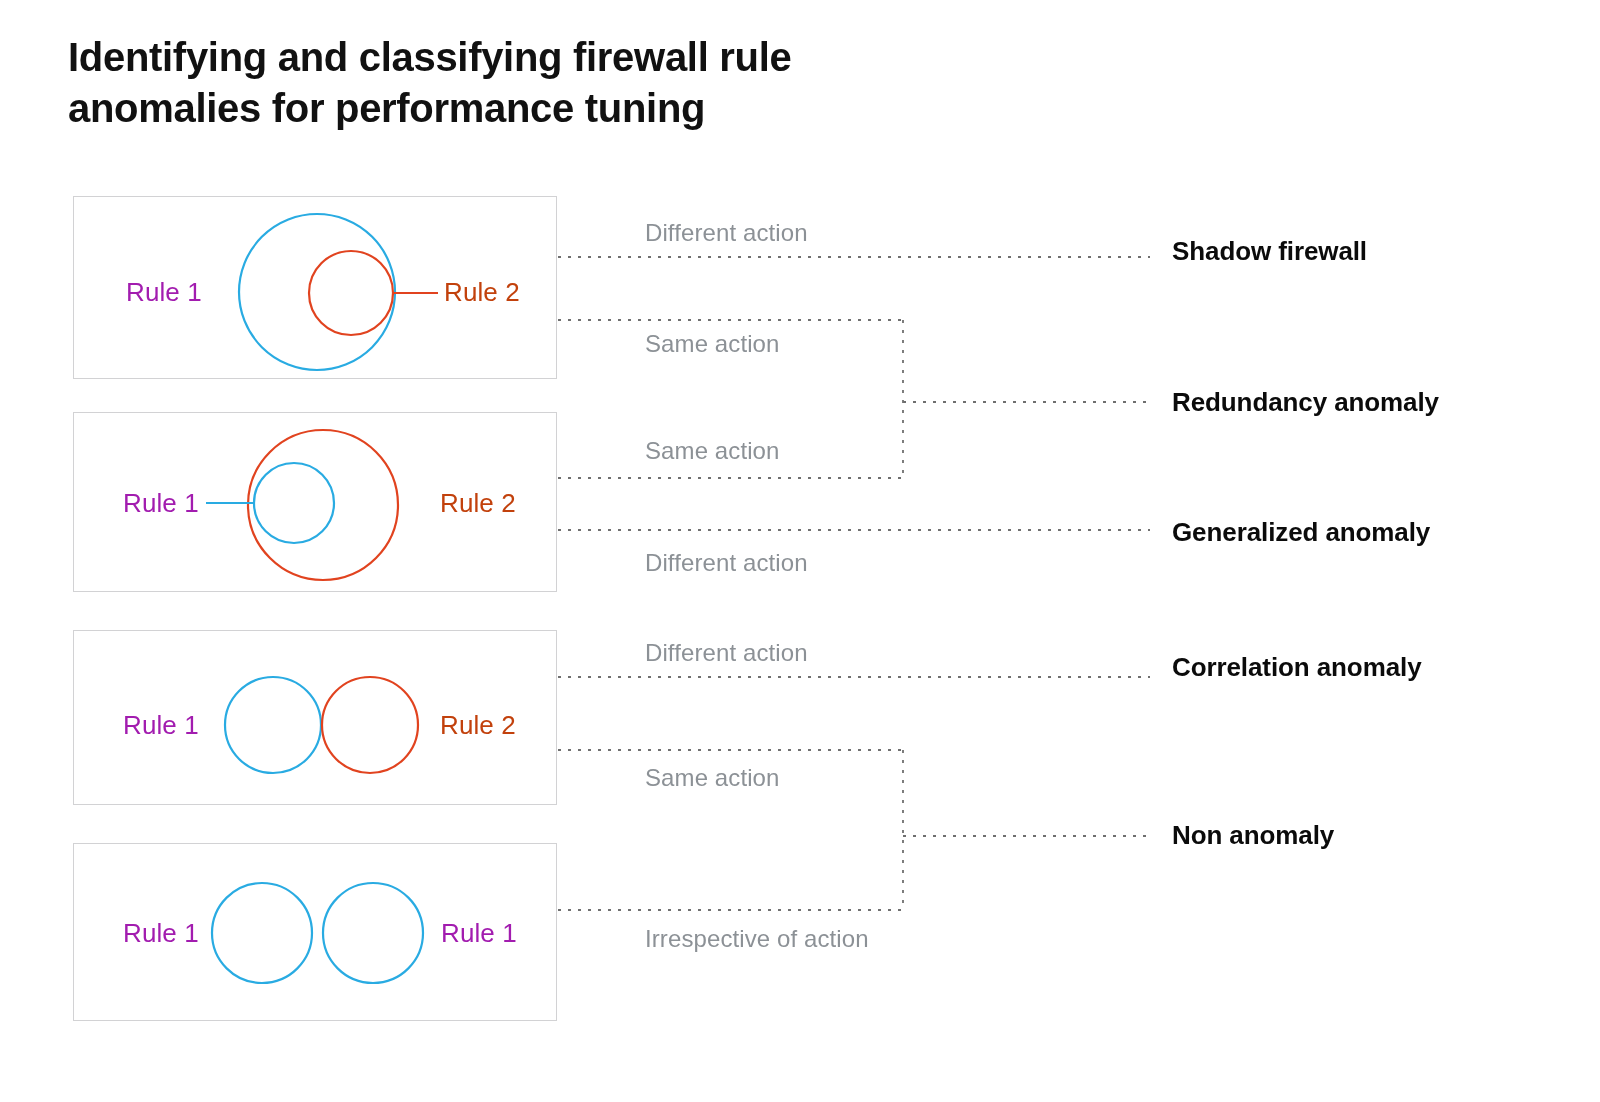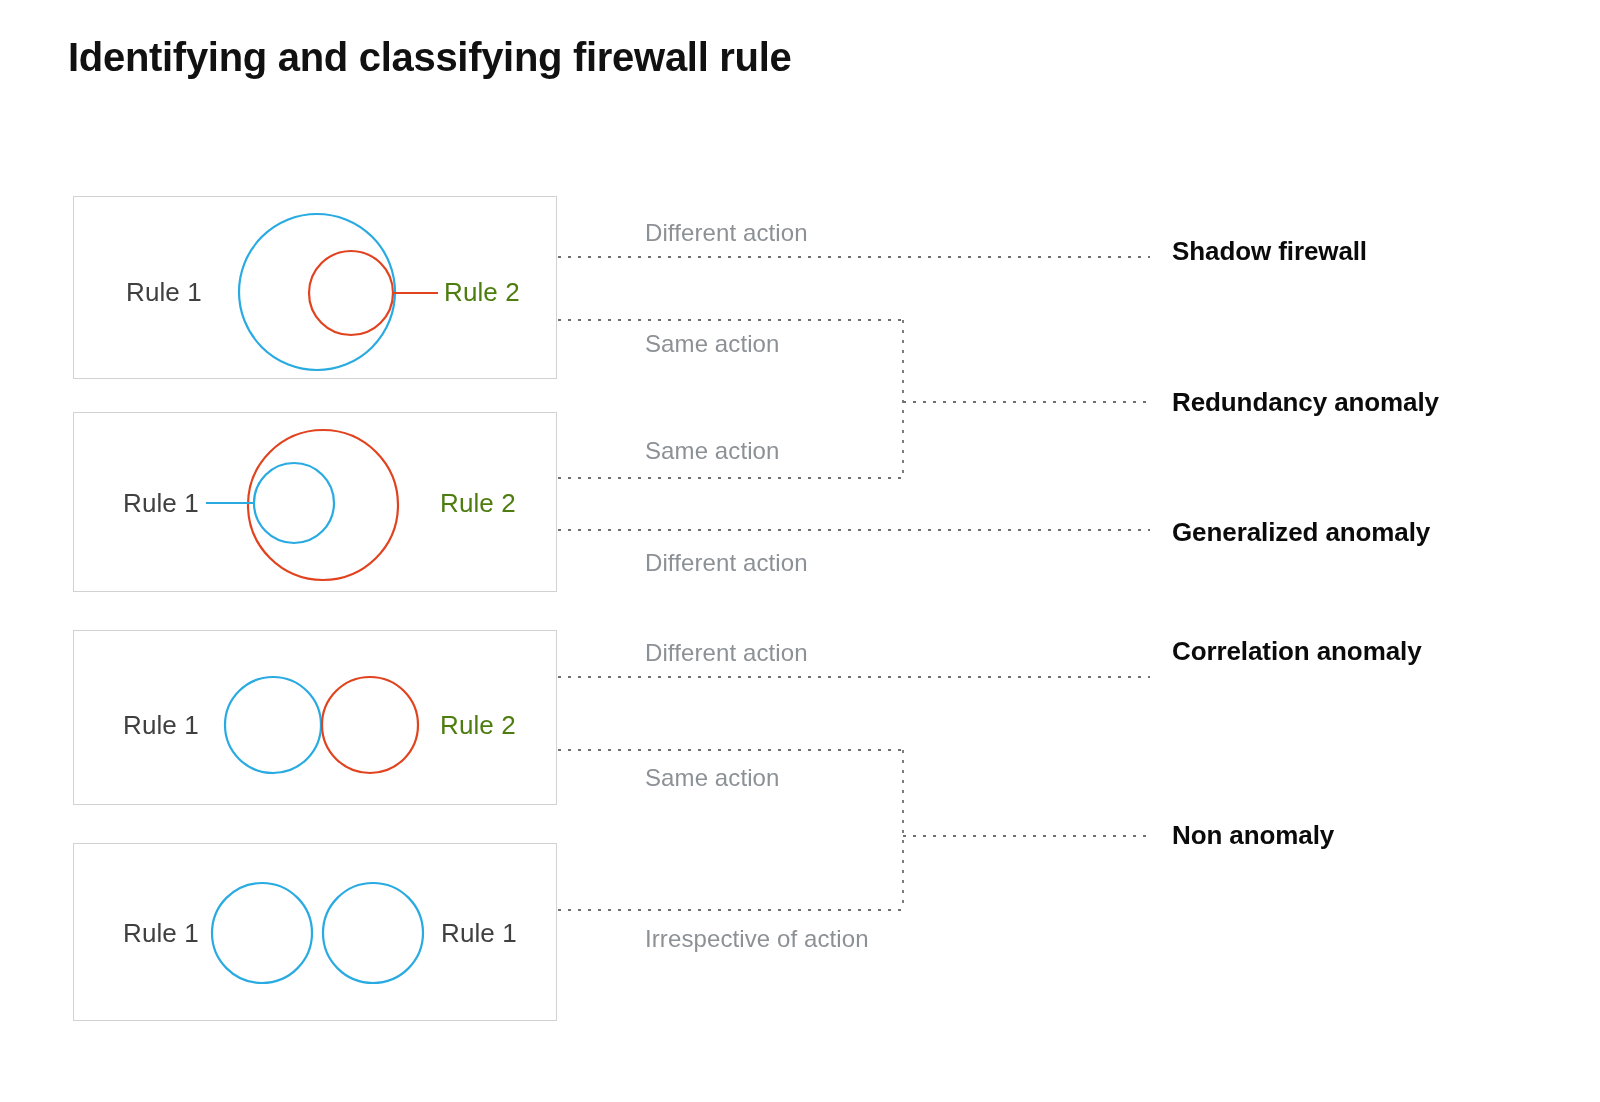--- a/index.html
+++ b/index.html
@@ -21,22 +21,22 @@
   
   .vbox{
     position:absolute;border:1px solid #d2d2d4;background:#ffffff;box-sizing:border-box;
   }
   .vbox svg{position:absolute;left:0;top:0;}
 
   .rule-label{
     position:absolute;font-size:26px;font-weight:400;white-space:nowrap;
     letter-spacing:0.1px;
   }
-  .rule-blue{color:#404040;}
-  .rule-red{color:#4d7c0f;}
+  .rule-blue{color:#a21caf;}
+  .rule-red{color:#c2410c;}
 
   
   #links{position:absolute;left:0;top:0;width:1600px;height:1102px;pointer-events:none;}
 
   .mid-label{
     position:absolute;font-size:24px;color:#8c9196;white-space:nowrap;
     letter-spacing:0.1px;
     margin-left:33px;
   }
   .out-label{
@@ -44,20 +44,21 @@
     letter-spacing:-0.1px;
   }
 </style>
 </head>
 <body>
 
 <div id="root">
 
   <div class="title">
     <span>Identifying and classifying firewall rule</span>
+    <span class="l2">anomalies for performance tuning</span>
   </div>
 
   <div class="vbox" style="left:73px;top:196px;width:484px;height:183px;">
     <svg width="484" height="183">
       <circle cx="243" cy="95" r="78" fill="none" stroke="#29ABE2" stroke-width="2.2"></circle>
       <circle cx="277" cy="96" r="42" fill="none" stroke="#E1431F" stroke-width="2.2"></circle>
       <line x1="319" y1="96" x2="364" y2="96" stroke="#E1431F" stroke-width="2.2"></line>
     </svg>
     <span class="rule-label rule-blue" style="left:52px;top:80px;">Rule 1</span>
     <span class="rule-label rule-red" style="left:370px;top:80px;">Rule 2</span>
@@ -116,16 +117,16 @@
   <span class="mid-label" style="left:612px;top:330px;">Same action</span>
   <span class="mid-label" style="left:612px;top:437px;">Same action</span>
   <span class="mid-label" style="left:612px;top:549px;">Different action</span>
   <span class="mid-label" style="left:612px;top:639px;">Different action</span>
   <span class="mid-label" style="left:612px;top:764px;">Same action</span>
   <span class="mid-label" style="left:612px;top:925px;">Irrespective of action</span>
 
   <span class="out-label" style="left:1172px;top:236px;">Shadow firewall</span>
   <span class="out-label" style="left:1172px;top:517px;">Generalized anomaly</span>
   <span class="out-label" style="left:1172px;top:387px;">Redundancy anomaly</span>
-  <span class="out-label" style="left:1172px;top:636px;">Correlation anomaly</span>
+  <span class="out-label" style="left:1172px;top:652px;">Correlation anomaly</span>
   <span class="out-label" style="left:1172px;top:820px;">Non anomaly</span>
 
 </div>
 
 </body></html>

